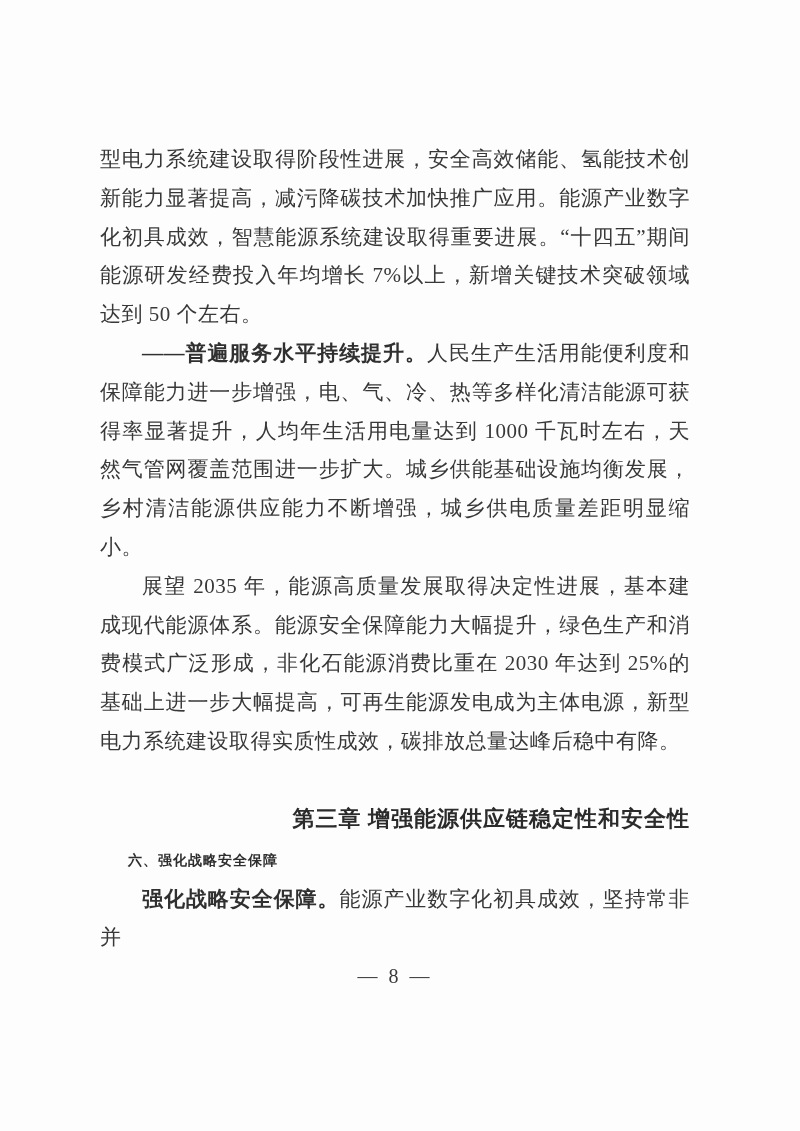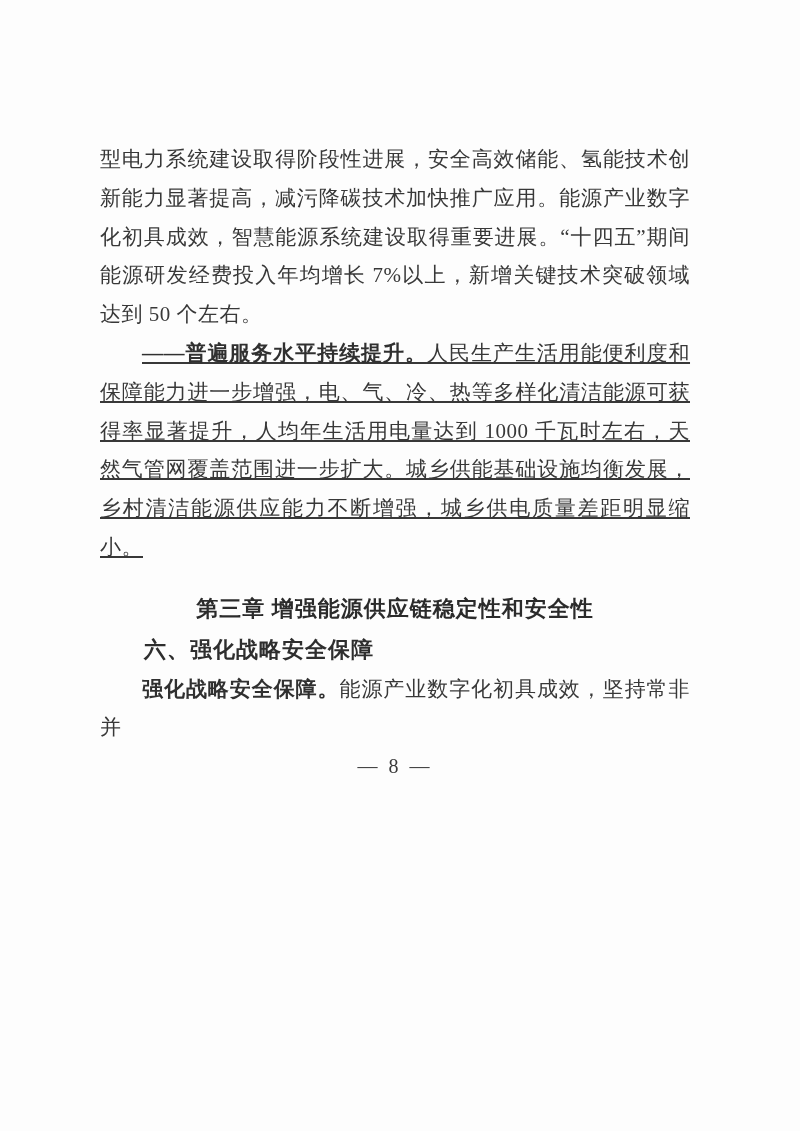--- a/index.html
+++ b/index.html
@@ -25,34 +25,34 @@
   p.body-text {
     margin: 0;
     font-size: 21px;
     line-height: 38.8px;
     text-align: justify;
     text-justify: inter-ideograph;
     letter-spacing: 0.5px;
   }
   .indent { text-indent: 2em; }
   .lead-bold { font-weight: bold; color: #303030; }
-  .gap-sm { margin-top: 3px; text-decoration: underline; }
+  .gap-sm { margin-top: 3px; }
   .gap-md { margin-top: 8px; }
   h1.chapter {
     font-size: 22px;
     font-weight: bold;
-    text-align: center;
-    margin: 22px 0 2px 0;
+    text-align: right;
+    margin: 38px 0 2px 0;
     line-height: 40px;
     color: #2b2b2b;
     letter-spacing: 1px;
   }
   h2.section {
     font-family: "Liberation Sans", "DejaVu Sans", sans-serif;
-    font-size: 22px;
+    font-size: 14px;
     font-weight: bold;
     margin: 2px 0 0 0;
     line-height: 38.8px;
     text-indent: 2em;
     color: #2e2e2e;
     letter-spacing: 1px;
   }
   .footer {
     margin-top: 8px;
     text-align: center;
@@ -64,20 +64,21 @@
 </head>
 <body>
 
 <div class="page">
   <div class="content">
 
     <p class="body-text"><span>型电力系统建设取得阶段性进展，安全高效储能、氢能技术创新能力显著提高，减污降碳技术加快推广应用。能源产业数字化初具成效，智慧能源系统建设取得重要进展。“十四五”期间能源研发经费投入年均增长 7%以上，新增关键技术突破领域达到 50 个左右。</span></p>
 
     <p class="body-text indent gap-sm"><span class="lead-bold">——普遍服务水平持续提升。</span><span>人民生产生活用能便利度和保障能力进一步增强，电、气、冷、热等多样化清洁能源可获得率显著提升，人均年生活用电量达到 1000 千瓦时左右，天然气管网覆盖范围进一步扩大。城乡供能基础设施均衡发展，乡村清洁能源供应能力不断增强，城乡供电质量差距明显缩小。</span></p>
 
+    <p class="body-text indent gap-md"><span>展望 2035 年，能源高质量发展取得决定性进展，基本建成现代能源体系。能源安全保障能力大幅提升，绿色生产和消费模式广泛形成，非化石能源消费比重在 2030 年达到 25%的基础上进一步大幅提高，可再生能源发电成为主体电源，新型电力系统建设取得实质性成效，碳排放总量达峰后稳中有降。</span></p>
 
     <h1 class="chapter">第三章 增强能源供应链稳定性和安全性</h1>
 
 
     <h2 class="section">六、强化战略安全保障</h2>
 
     <p class="body-text indent"><span class="lead-bold">强化战略安全保障。</span><span>能源产业数字化初具成效，坚持常非并</span></p>
 
     <div class="footer">— 8 —</div>
 

